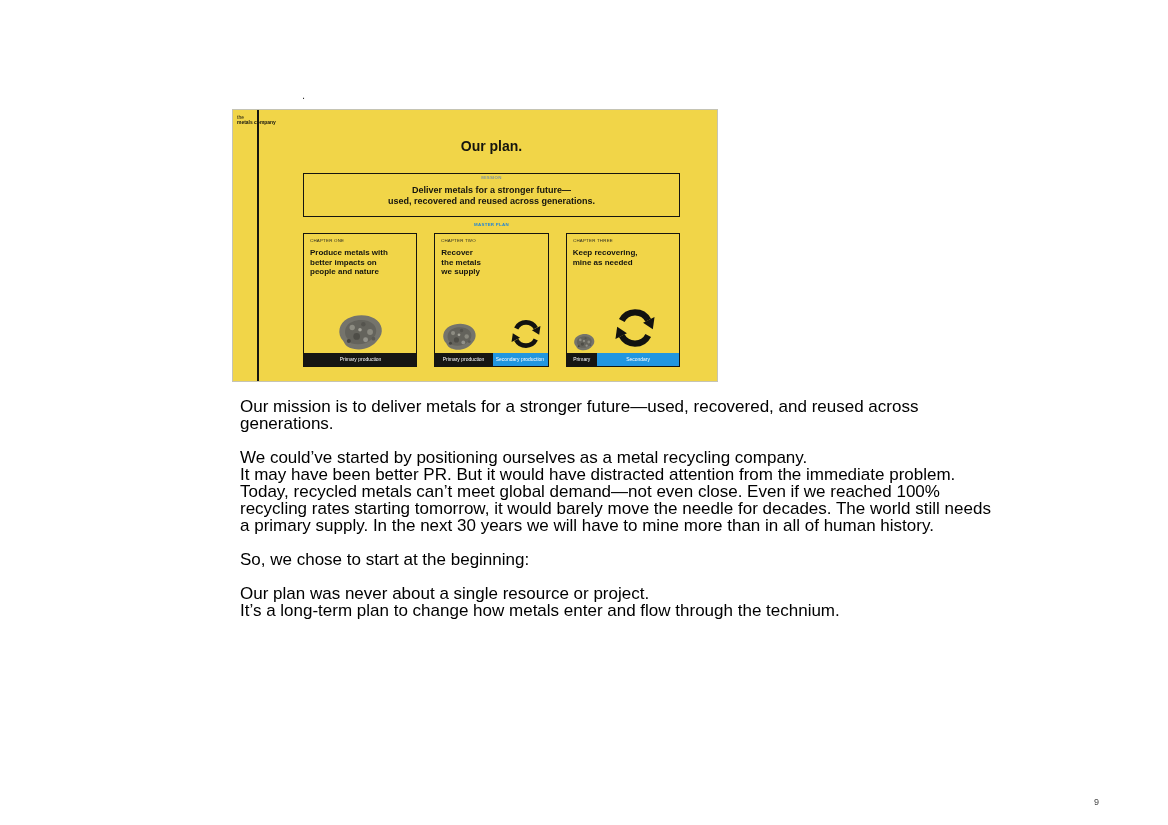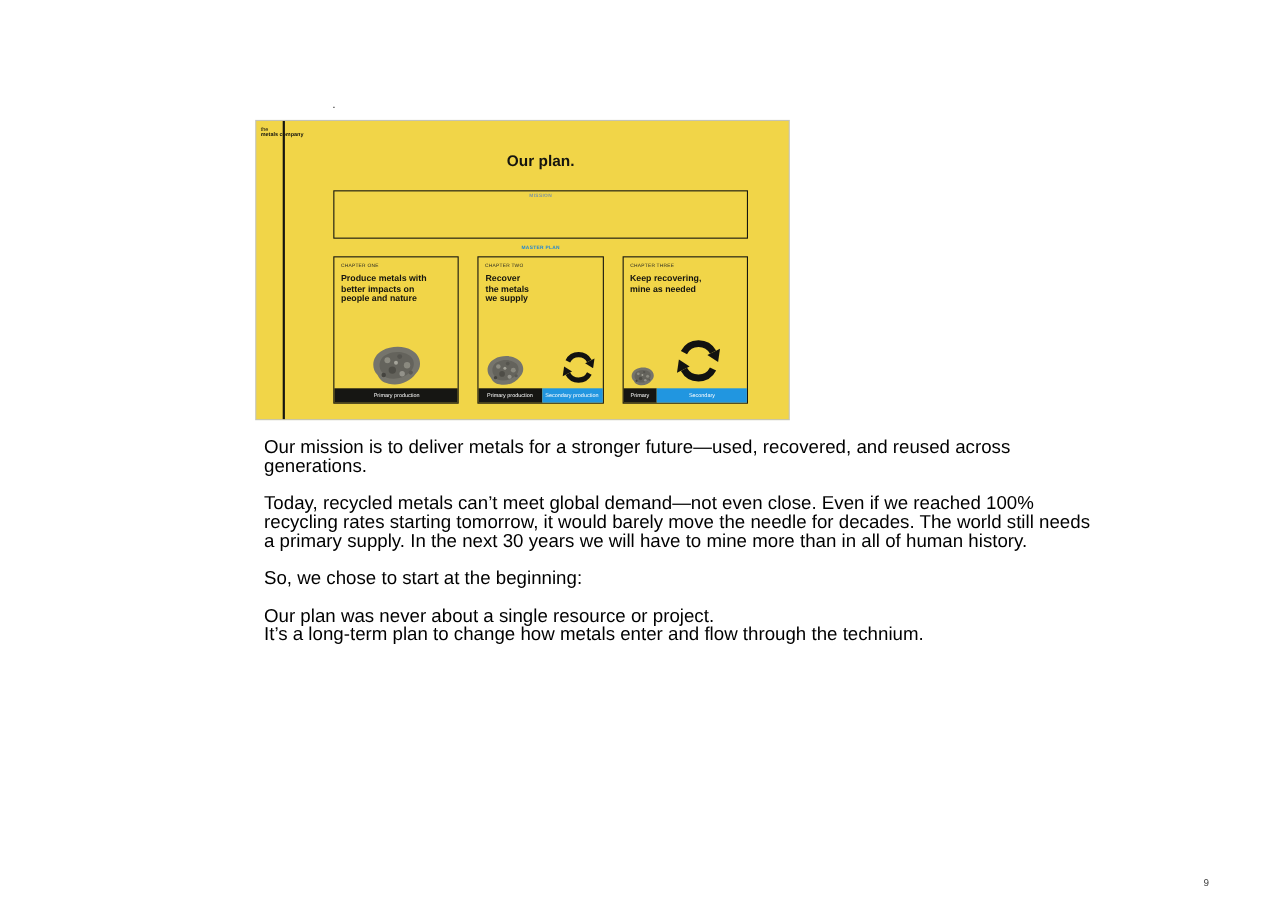--- a/index.html
+++ b/index.html
@@ -101,20 +101,24 @@
     <div class="logo">
       <div class="l1">the</div>
       <div class="l2">metals company</div>
     </div>
 
     <div class="content">
       <div class="slide-title">Our plan.</div>
 
       <div class="mission">
         <div class="mission-label">MISSION</div>
+        <div class="mission-text">
+          <div>Deliver metals for a stronger future—</div>
+          <div>used, recovered and reused across generations.</div>
+        </div>
       </div>
 
       <div class="master-label">MASTER PLAN</div>
 
       <div class="cards">
           <div class="card">
             <div class="c-label">CHAPTER ONE</div>
             <div class="c-title">
               <div>Produce metals with</div>
               <div>better impacts on</div>
@@ -217,20 +221,22 @@
           </div>
         </div>
     </div>
   </div>
 
   <div class="notes">
       <div class="para">
         <div class="line">Our mission is to deliver metals for a stronger future—used, recovered, and reused across generations.</div>
       </div>
       <div class="para">
+        <div class="line">We could’ve started by positioning ourselves as a metal recycling company.</div>
+        <div class="line">It may have been better PR. But it would have distracted attention from the immediate problem.</div>
         <div class="line">Today, recycled metals can’t meet global demand—not even close. Even if we reached 100% recycling rates starting tomorrow, it would barely move the needle for decades. The world still needs a primary supply. In the next 30 years we will have to mine more than in all of human history.</div>
       </div>
       <div class="para">
         <div class="line">So, we chose to start at the beginning:</div>
       </div>
       <div class="para">
         <div class="line">Our plan was never about a single resource or project.</div>
         <div class="line">It’s a long-term plan to change how metals enter and flow through the technium.</div>
       </div>
     </div>

